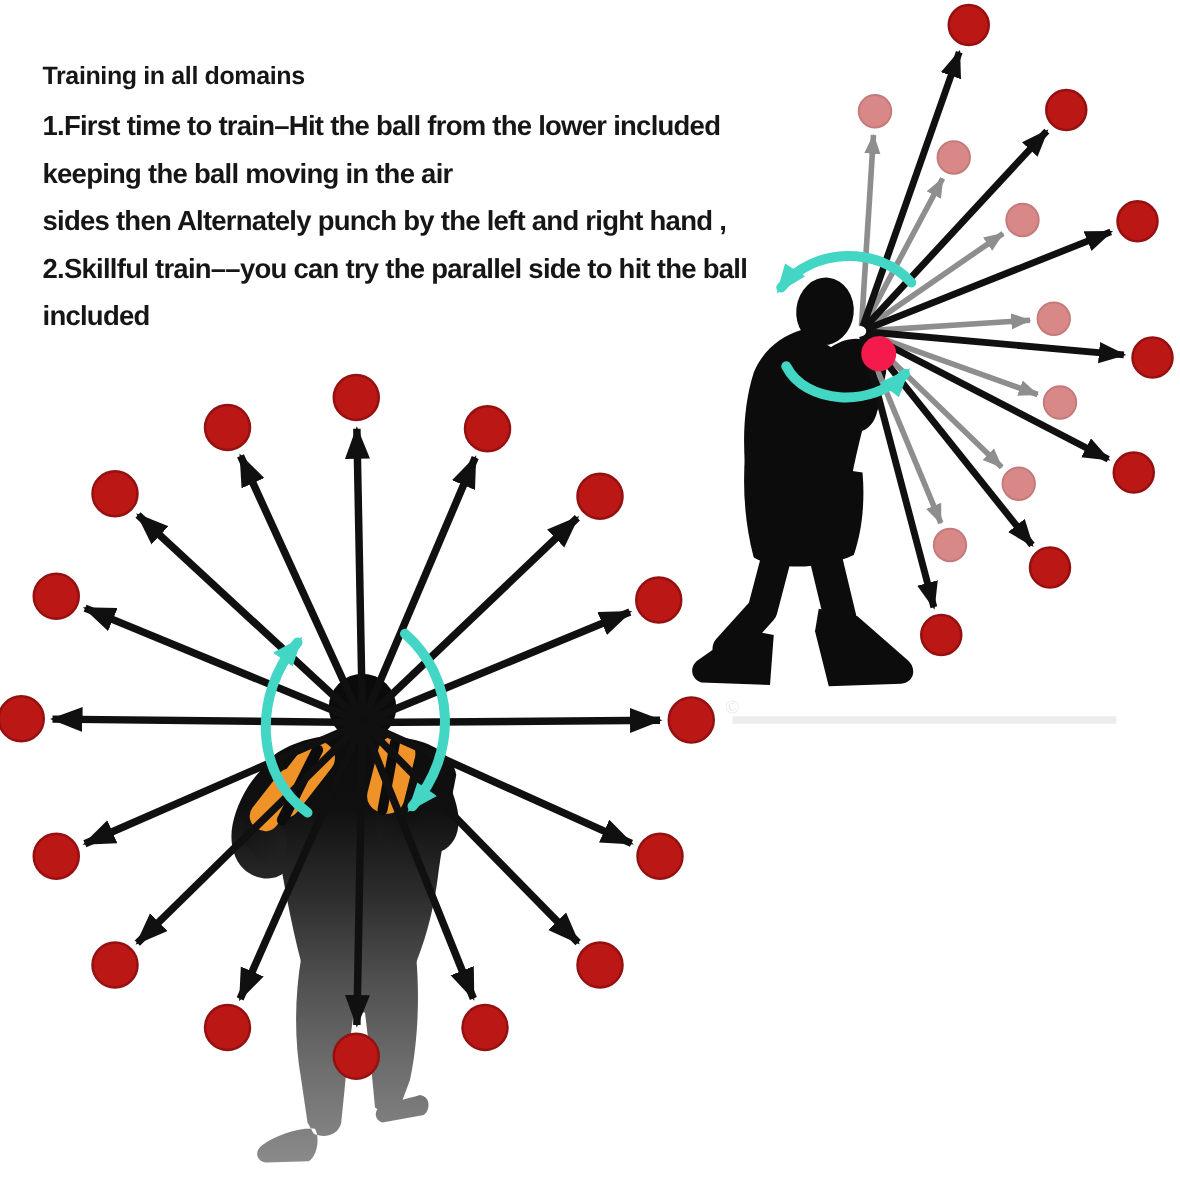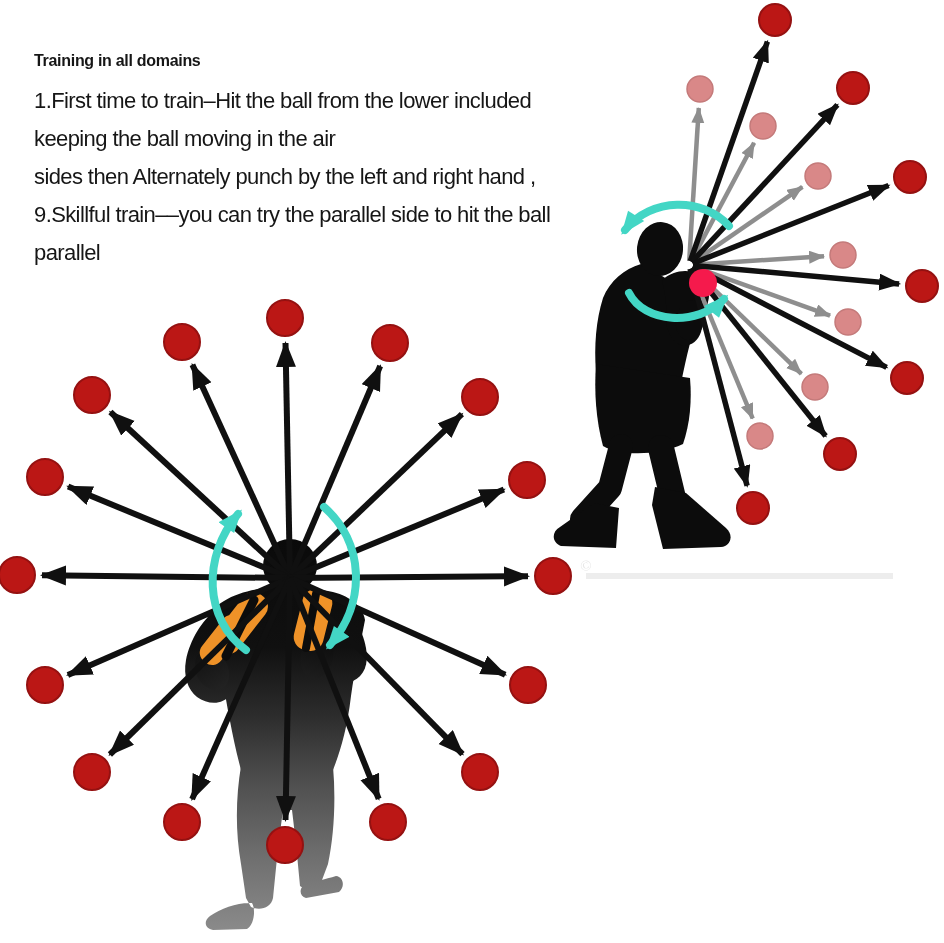--- a/index.html
+++ b/index.html
@@ -10,25 +10,25 @@
   }
   .canvas{position:absolute;inset:0;}
   svg{position:absolute;left:0;top:0;}
 
   
   .instructions{
     position:absolute;left:34px;top:44px;width:600px;
     color:var(--text_color,#161616);
   }
   .instructions .title{
-    font-size:16px;font-weight:700;letter-spacing:-0.3px;line-height:34px;
+    font-size:20px;font-weight:700;letter-spacing:-0.3px;line-height:34px;
     margin-bottom:4px;
   }
   .instructions .line{
-    font-size:22px;font-weight:400;letter-spacing:-0.6px;line-height:38px;
+    font-size:22px;font-weight:700;letter-spacing:-0.6px;line-height:38px;
     white-space:nowrap;
   }
 
   
   .grad{fill:url(#gradBody);}
   .sil-black{fill:var(--silhouette_black,#0c0c0c);}
   .limb{stroke:var(--silhouette_black,#0c0c0c);fill:none;stroke-linecap:round;stroke-linejoin:round;}
   .pad{fill:var(--glove_orange,#ef9228);}
   .stripe{stroke:var(--silhouette_black,#0c0c0c);stroke-linecap:round;}
   .arc{stroke:var(--arc_teal,#43d6c5);fill:none;stroke-width:8;stroke-linecap:round;}
@@ -216,17 +216,17 @@
       <path class="arc" d="M 729 226 C 703 197 651 197 625 230" marker-end="url(#mkTeal)"></path>
       <path class="arc" d="M 629 293 C 644 323 697 327 724 299" marker-end="url(#mkTeal)"></path>
     </g>
   </svg>
 
   <div class="instructions">
     <div class="title">Training in all domains</div>
     <div class="line">1.First time to train–Hit the ball from the lower included</div>
     <div class="line">keeping the ball moving in the air</div>
     <div class="line">sides then Alternately punch by the left and right hand ,</div>
-    <div class="line">9.Skillful train––you can try the parallel side to hit the ball</div>
-    <div class="line">parallel</div>
+    <div class="line">2.Skillful train––you can try the parallel side to hit the ball</div>
+    <div class="line">included</div>
   </div>
 
 </div>
 
 </body></html>

